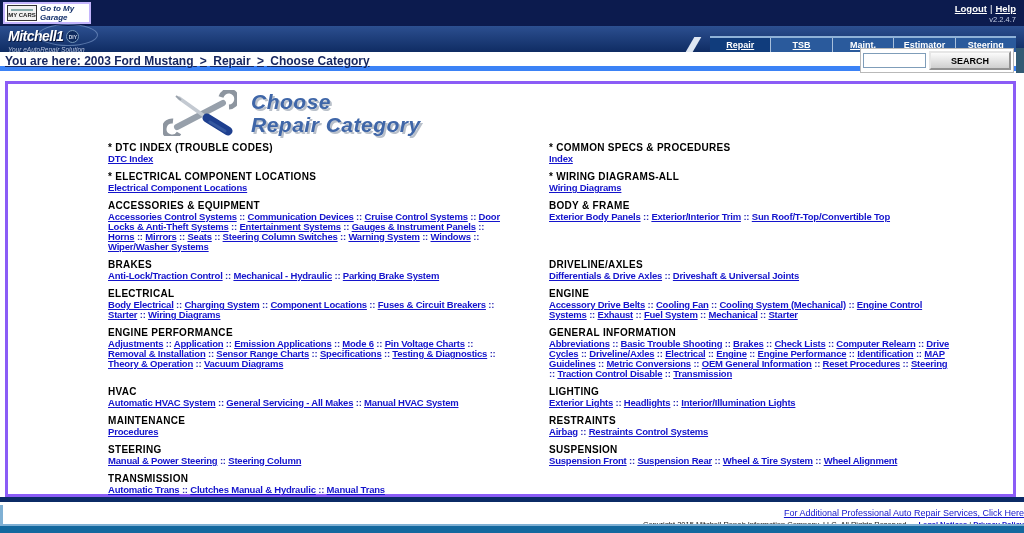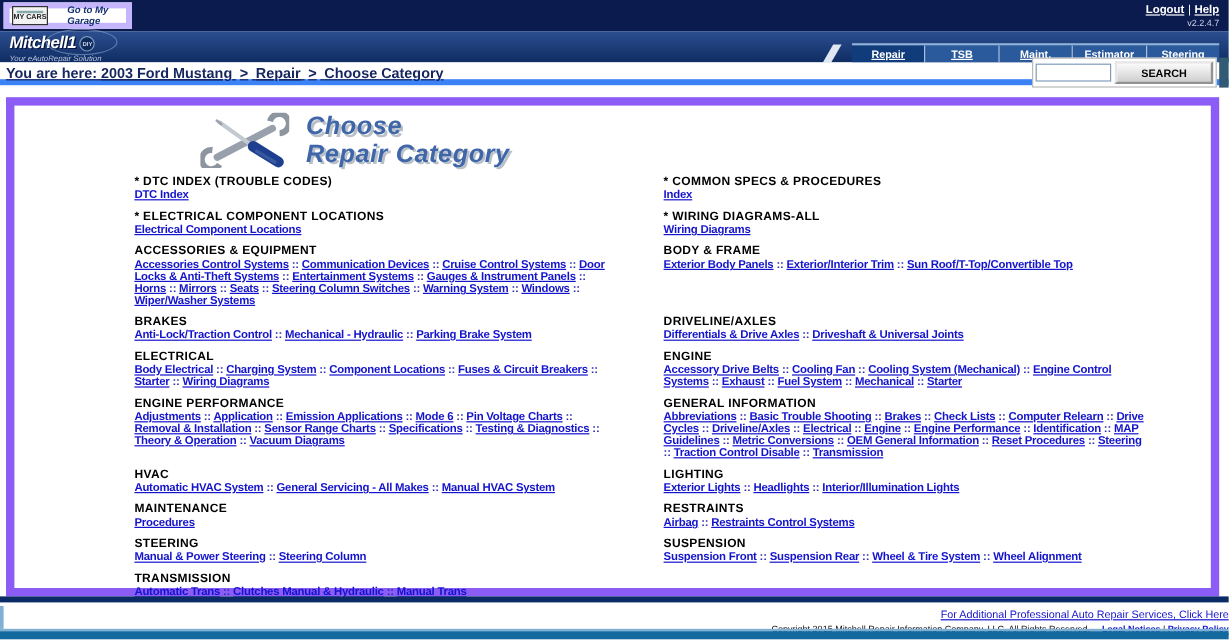--- a/index.html
+++ b/index.html
@@ -3,21 +3,21 @@
 <meta charset="utf-8">
 <style>
   * { margin:0; padding:0; box-sizing:border-box; }
   html,body { width:1024px; height:533px; background:#fff; overflow:hidden;
               font-family:"Liberation Sans", sans-serif; position:relative; }
   a { cursor:pointer; }
 
   
   .topbar { position:absolute; left:0; top:0; width:1024px; height:26px; background:#0c1b4e; }
   .garage-btn { position:absolute; left:3px; top:2px; height:22px; background:#fff;
-                border:5px solid #c4b5fd; display:flex; align-items:center; padding:1px 3px 1px 2px; gap:16px; }
+                border:2px solid #c4b5fd; display:flex; align-items:center; padding:1px 3px 1px 2px; gap:3px; }
   .plate { width:30px; height:16px; border:1px solid #333; background:#f2f2f2; display:flex;
            flex-direction:column; align-items:center; justify-content:center; }
   .plate-top { width:22px; height:2px; background:#8aa; margin-bottom:1px; }
   .plate-text { font-size:6px; font-weight:bold; color:#222; letter-spacing:0; line-height:6px; }
   .garage-label { font-size:8px; font-style:italic; font-weight:bold; color:#13306b;
                   width:46px; line-height:9px; }
   .session-links { position:absolute; right:8px; top:3px; font-size:9.5px; font-weight:bold; color:#fff; }
   .session-links a { color:#fff; text-decoration:underline;margin-top:40px; }
   .session-links .pipe { margin:0 3px; font-weight:normal; }
   .version { position:absolute; right:8px; top:15px; font-size:7.5px; color:#c6cfe6; }
@@ -59,21 +59,21 @@
                z-index:5; }
   .searchbox input { flex:1; height:15px; border:1px solid #7f9db9; font-size:10px; padding:0 2px;
                      font-family:"Liberation Sans", sans-serif; min-width:0; }
   .search-btn { height:19px; font-size:9px; font-weight:bold; color:#000;
                 background:linear-gradient(#fbfbfb,#cfcfcf); border:2px outset #e6e6e6;
                 padding:0 20px; font-family:"Liberation Sans", sans-serif; }
   .edge-strip { position:absolute; left:1016px; top:48px; width:8px; height:25px; background:#325a74; }
 
   
   .contentbox { position:absolute; left:5px; top:81px; width:1011px; height:416px;
-                border:7px solid #8b5cf6; background:#fff; }
+                border:3px solid #8b5cf6; background:#fff; }
   .page-header { position:absolute; left:155px; top:6px; display:flex; gap:14px; align-items:center; }
   .page-title { font-style:italic; font-weight:bold; font-size:21px; color:#3f66a8;
                 text-shadow:2px 2px 0 #b9c0ca; line-height:23px; letter-spacing:0.5px; }
 
   .cat-grid { position:absolute; left:100px; top:58px; width:905px; display:grid;
               grid-template-columns:441px 1fr; row-gap:7px; }
   .cat-title { font-size:10px; font-weight:bold; color:#000; margin-bottom:1px; letter-spacing:0.3px; }
   .cat-links { font-size:9.5px; font-weight:bold; line-height:10px; max-width:402px;
                letter-spacing:-0.2px; }
   .cat-link { color:#1414cc; text-decoration:underline; }

